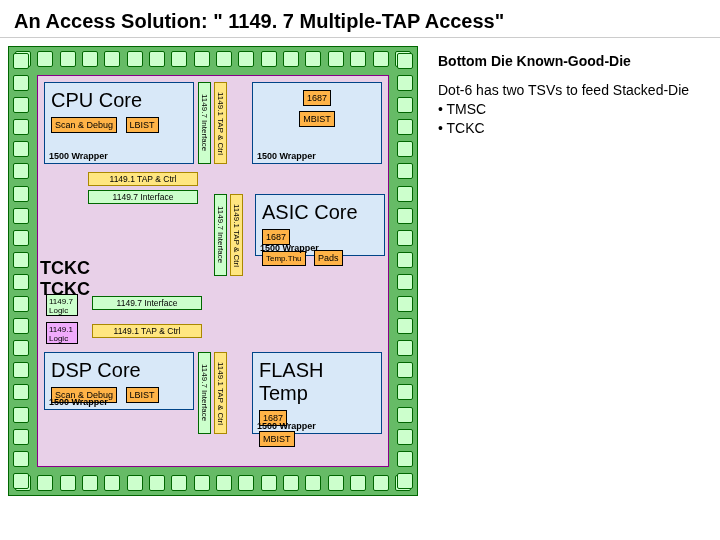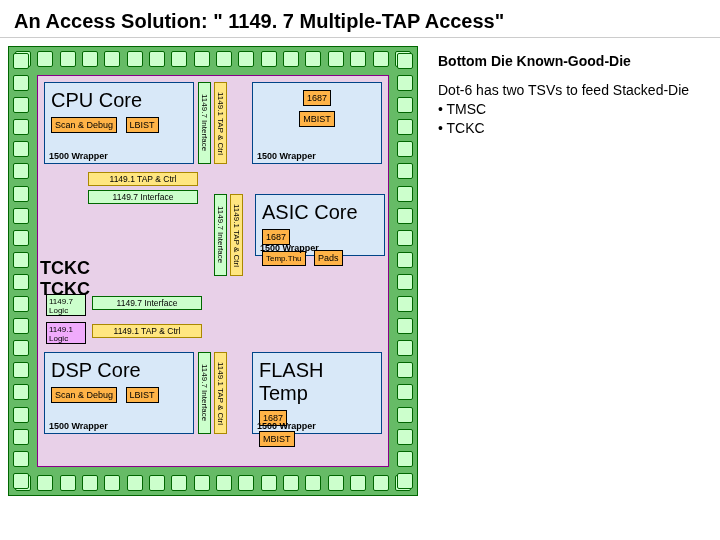--- a/index.html
+++ b/index.html
@@ -19,21 +19,21 @@
   .core-title { font-size: 20px; font-weight: normal; margin: 2px; }
   .block { font-size: 9px; padding: 2px 3px; border: 1px solid #000; margin: 2px; display: inline-block; }
   .orange { background: #ffb347; }
   .yellow { background: #ffe680; }
   .wrapper-lbl { position: absolute; bottom: 2px; left: 4px; font-size: 9px; font-weight: bold; text-align: center; }
   .vert-if { position: absolute; width: 13px; font-size: 8px; writing-mode: vertical-rl; text-align: center; background: #cfc; border: 1px solid #060; padding: 1px; }
   .tckc { position: absolute; left: 2px; top: 182px; font-size: 18px; font-weight: bold; }
   .hbar { position: absolute; height: 14px; font-size: 8.5px; text-align: center; padding-top: 1px; }
   .h1149-1 { background: #ffe680; border: 1px solid #a80; }
   .h1149-7 { background: #cfc; border: 1px solid #060; }
-  .logic { position: absolute; width: 40px; height: 22px; font-size: 8px; border: 1px solid #000; padding: 2px; background: #cfc; }
+  .logic { position: absolute; width: 32px; height: 22px; font-size: 8px; border: 1px solid #000; padding: 2px; background: #cfc; }
 </style>
 </head>
 <body>
 
 <div class="title">An Access Solution: " 1149. 7 Multiple-TAP Access"</div>
 
 <div class="content">
 
   <div class="chip-col">
     <div class="chip-outer">
@@ -157,21 +157,21 @@
           <span class="block orange" style="font-size:8px">Temp.Thu</span>
           <span class="block orange">Pads</span>
           <div class="wrapper-lbl">1500 Wrapper</div>
         </div>
 
         <div class="logic" style="top:218px;left:8px">1149.7 Logic</div>
         <div class="logic yellow" style="top:246px;left:8px;background:#f0abfc">1149.1 Logic</div>
         <div class="hbar h1149-7" style="top:220px;left:54px;width:110px">1149.7 Interface</div>
         <div class="hbar h1149-1" style="top:248px;left:54px;width:110px">1149.1 TAP &amp; Ctrl</div>
 
-        <div class="core" style="top:276px;left:6px;width:150px;height:82px">
+        <div class="core" style="top:276px;left:6px;width:150px;height:58px">
           <div class="core-title">DSP Core</div>
           <span class="block orange">Scan &amp; Debug</span>
           <span class="block orange">LBIST</span>
           <div class="wrapper-lbl">1500 Wrapper</div>
         </div>
         <div class="vert-if" style="top:276px;left:160px;height:82px">1149.7 Interface</div>
         <div class="vert-if" style="top:276px;left:176px;height:82px;background:#ffe680;border-color:#a80">1149.1 TAP &amp; Ctrl</div>
 
         <div class="core" style="top:276px;right:6px;width:130px;height:82px">
           <div class="core-title">FLASH Temp</div>

